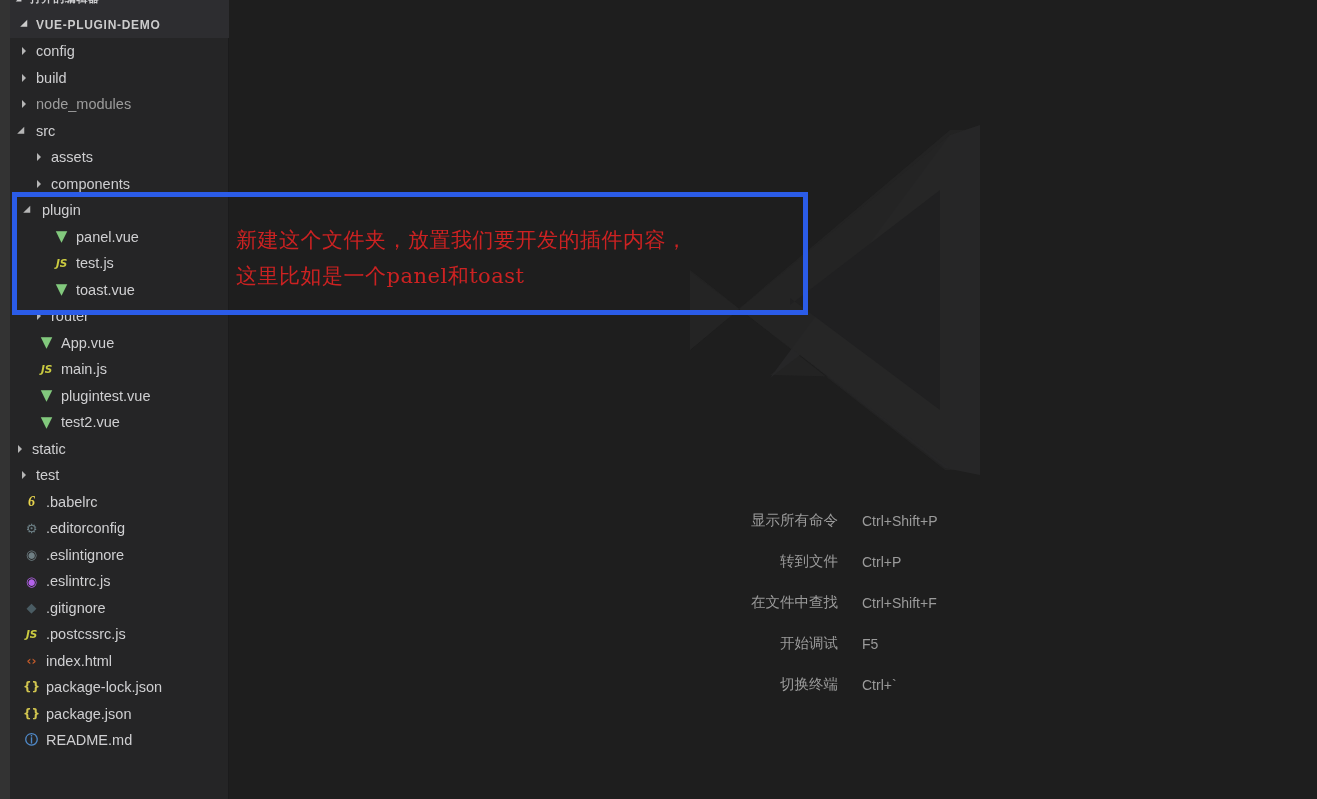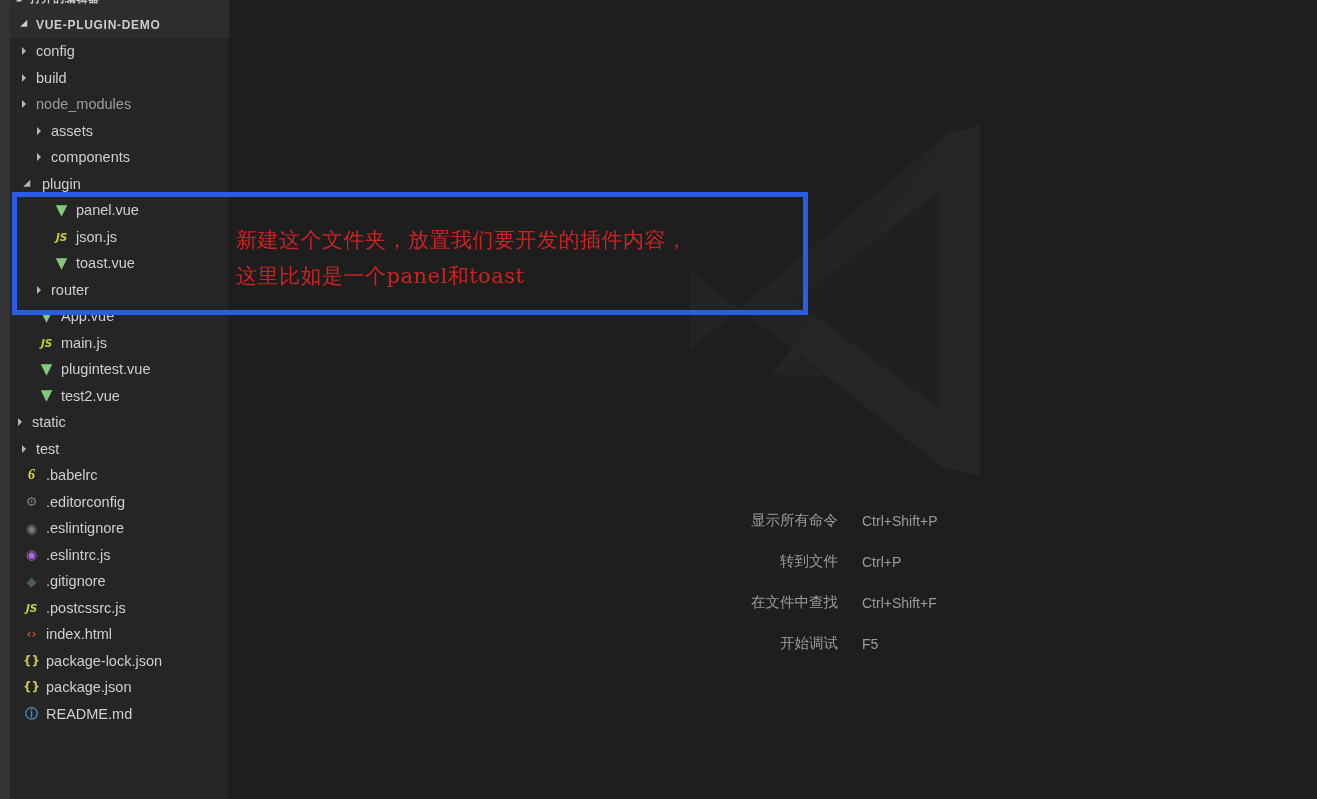--- a/index.html
+++ b/index.html
@@ -150,39 +150,43 @@
           <span class="lbl">config</span>
         </div>
         <div class="row" style="padding-left: 8px;">
           <span class="twisty collapsed"></span>
           <span class="lbl">build</span>
         </div>
         <div class="row dim" style="padding-left: 8px;">
           <span class="twisty collapsed"></span>
           <span class="lbl">node_modules</span>
         </div>
+        <div class="row" style="padding-left: 8px;">
+          <span class="twisty expanded"></span>
+          <span class="lbl">src</span>
+        </div>
         <div class="row" style="padding-left: 23px;">
           <span class="twisty collapsed"></span>
           <span class="lbl">assets</span>
         </div>
         <div class="row" style="padding-left: 23px;">
           <span class="twisty collapsed"></span>
           <span class="lbl">components</span>
         </div>
         <div class="row" style="padding-left: 14px;">
           <span class="twisty expanded"></span>
           <span class="lbl">plugin</span>
         </div>
         <div class="row" style="padding-left: 43px;">
           <span class="ficon ic-vue">▼</span>
           <span class="lbl">panel.vue</span>
         </div>
         <div class="row" style="padding-left: 43px;">
           <span class="ficon ic-js">JS</span>
-          <span class="lbl">json.js</span>
+          <span class="lbl">test.js</span>
         </div>
         <div class="row" style="padding-left: 43px;">
           <span class="ficon ic-vue">▼</span>
           <span class="lbl">toast.vue</span>
         </div>
         <div class="row" style="padding-left: 23px;">
           <span class="twisty collapsed"></span>
           <span class="lbl">router</span>
         </div>
         <div class="row" style="padding-left: 28px;">
@@ -277,20 +281,24 @@
           <div class="sc-val">Ctrl+P</div>
         </div>
         <div class="sc-row">
           <div class="sc-key">在文件中查找</div>
           <div class="sc-val">Ctrl+Shift+F</div>
         </div>
         <div class="sc-row">
           <div class="sc-key">开始调试</div>
           <div class="sc-val">F5</div>
         </div>
+        <div class="sc-row">
+          <div class="sc-key">切换终端</div>
+          <div class="sc-val">Ctrl+`</div>
+        </div>
       </div>
   </div>
 
   <div class="anno-box"></div>
   <div class="anno-text">
     <div>新建这个文件夹，放置我们要开发的插件内容，</div>
     <div>这里比如是一个panel和toast</div>
   </div>
 
 </div>

